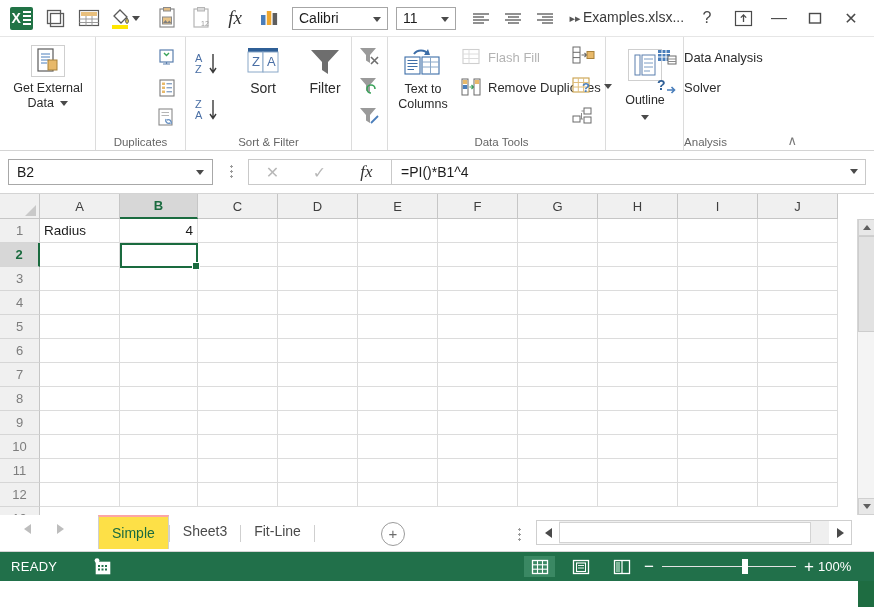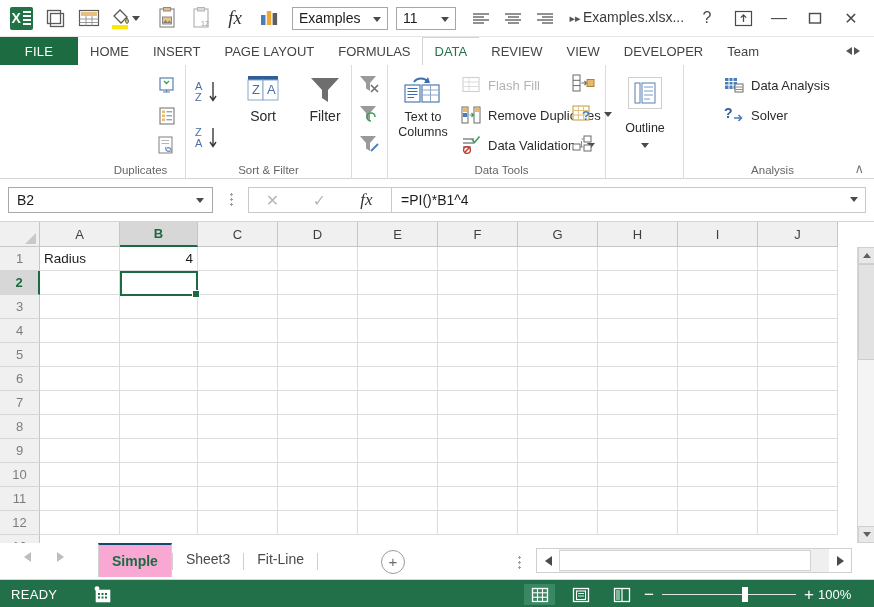--- a/index.html
+++ b/index.html
@@ -111,22 +111,22 @@
   .tri-up{width:0;height:0;border-left:4px solid transparent;border-right:4px solid transparent;border-bottom:5px solid #606060;}
   .tri-dn{width:0;height:0;border-left:4px solid transparent;border-right:4px solid transparent;border-top:5px solid #606060;}
 
   
   .sheetbar{position:relative;height:36px;background:#fff;border-bottom:1px solid #d4d4d4;}
   .navarrows{position:absolute;left:24px;top:9px;display:flex;gap:26px;align-items:center;}
   .tri-l2{width:0;height:0;border-top:5px solid transparent;border-bottom:5px solid transparent;border-right:7px solid #bdbdbd;}
   .tri-r2{width:0;height:0;border-top:5px solid transparent;border-bottom:5px solid transparent;border-left:7px solid #bdbdbd;}
   .stabs{position:absolute;left:98px;top:0;display:flex;align-items:flex-start;height:36px;}
   .stab{height:31px;display:flex;align-items:center;padding:0 13px;font-size:14px;color:#4a4a4a;box-sizing:border-box;}
-  .stab.active{background:#f9a8d4;border:1px solid #d0d0d0;border-top:2px solid #0c4a6e;border-bottom:none;
-                color:#1a6b3f;font-weight:bold;height:34px;}
+  .stab.active{background:#fde047;border:1px solid #d0d0d0;border-top:2px solid #fca5a5;border-bottom:none;
+                color:#1a6b3f;font-weight:normal;height:34px;}
   .sdiv{width:1px;height:17px;background:#cfcfcf;align-self:center;}
   .plus{position:absolute;left:381px;top:7px;width:22px;height:22px;border:1px solid #9b9b9b;border-radius:50%;
         display:flex;align-items:center;justify-content:center;color:#6b6b6b;font-size:15px;line-height:0;}
   .hgrip{position:absolute;left:518px;top:12px;width:3px;height:14px;
          background:radial-gradient(circle,#9a9a9a 1px,transparent 1.2px) 0 0/3px 5px;}
   .hscroll{position:absolute;left:536px;top:5px;right:22px;height:25px;border:1px solid #cfcfcf;background:#fff;box-sizing:border-box;display:flex;}
   .hsb-btn{width:22px;height:23px;background:#fff;display:flex;align-items:center;justify-content:center;}
   .htrack{flex:1;position:relative;background:#efefef;}
   .hthumb{position:absolute;left:0;top:1px;bottom:1px;width:252px;background:#fff;border:1px solid #d3d3d3;box-sizing:border-box;}
 
@@ -219,21 +219,21 @@
 
       <div class="qbtn">
         <svg width="22" height="22" viewBox="0 0 22 22">
           <rect x="3" y="8" width="4.5" height="10" fill="#4a7ebb"></rect>
           <rect x="8.8" y="4" width="4.5" height="14" fill="#f0a830"></rect>
           <rect x="14.6" y="6" width="4.5" height="12" fill="#5e5e5e"></rect>
         </svg>
       </div>
 
       <div class="fontbox">
-        <span>Examples</span>
+        <span>Calibri</span>
         <span class="cv"></span>
       </div>
 
       <div class="sizebox">
         <span>11</span>
         <span class="cv"></span>
       </div>
 
       <div class="align-ico" style="margin-left:12px;">
         <svg width="20" height="16" viewBox="0 0 20 16">
@@ -283,42 +283,44 @@
       <div class="wbtn">—</div>
       <div class="wbtn">
         <svg width="14" height="14" viewBox="0 0 14 14">
             <rect x="1.5" y="2.5" width="11" height="9.5" fill="none" stroke="#4a4a4a" stroke-width="1.4"></rect>
           </svg>
       </div>
       <div class="wbtn">✕</div>
     </div>
   </div>
 
-  <div class="tabstrip">
-    <div class="strip-bg"></div>
-    <div class="tabs">
-      <div class="filetab">FILE</div>
-      <div class="tab">HOME</div>
-      <div class="tab">INSERT</div>
-      <div class="tab">PAGE LAYOUT</div>
-      <div class="tab">FORMULAS</div>
-      <div class="tab active">DATA</div>
-      <div class="tab">REVIEW</div>
-      <div class="tab">VIEW</div>
-      <div class="tab">DEVELOPER</div>
-      <div class="tab">Team</div>
-    </div>
-    <div class="tab-arrows">
-      <div class="tri-l"></div>
-      <div class="tri-r"></div>
-    </div>
-  </div>
 
   <div class="ribbon">
 
+    <div class="rgroup" style="left:0;width:96px;">
+      <div class="bigbtn" style="left:0;width:96px;top:8px;">
+        <div class="ico-frame" style="width:34px;height:32px;position:relative;">
+          <svg width="32" height="30" viewBox="0 0 32 30">
+            <rect x="6" y="3" width="15" height="22" fill="#fff" stroke="#5a5a5a" stroke-width="1.2"></rect>
+            <g stroke="#4a7ebb" stroke-width="1">
+                <line x1="9" y1="8" x2="18" y2="8"></line>
+                <line x1="9" y1="11" x2="18" y2="11"></line>
+                <line x1="9" y1="14" x2="18" y2="14"></line>
+                <line x1="9" y1="17" x2="15" y2="17"></line>
+              </g>
+            <rect x="16" y="14" width="9" height="10" fill="#e8b96a" stroke="#a8813b" stroke-width="1"></rect>
+          </svg>
+        </div>
+        <div style="margin-top:4px;">
+          <span>Get External</span><br>
+          <span>Data</span>
+          <span class="cv" style="display:inline-block;vertical-align:middle;margin-left:3px;"></span>
+        </div>
+      </div>
+    </div>
 
     <div class="rgroup" style="left:96px;width:90px;">
 
       <div class="smallitem" style="left:58px;top:10px;">
         <svg width="24" height="22" viewBox="0 0 24 22">
           <rect x="6" y="3" width="13" height="12" fill="#fff" stroke="#5a7fae" stroke-width="1.2"></rect>
           <path d="M9 17 h7 M12.5 15 v2" stroke="#5a7fae" stroke-width="1.2" fill="none"></path>
           <path d="M10 6 l2.5 2.5 l2.5 -2.5" fill="none" stroke="#3aa35a" stroke-width="1.4"></path>
         </svg>
       </div>
@@ -453,34 +455,20 @@
           <rect x="2" y="2" width="6" height="16" fill="#fff" stroke="#6a6a6a" stroke-width="1"></rect>
           <rect x="2.8" y="3" width="4.4" height="4" fill="#e8b96a"></rect>
           <rect x="2.8" y="8" width="4.4" height="4" fill="#4a7ebb"></rect>
           <path d="M9.5 10 h4 M11.5 8 l2 2 l-2 2" stroke="#3aa35a" stroke-width="1.2" fill="none"></path>
           <rect x="14" y="2" width="6" height="16" fill="#fff" stroke="#6a6a6a" stroke-width="1"></rect>
           <rect x="14.8" y="3" width="4.4" height="4" fill="#e8b96a"></rect>
         </svg>
         <span>Remove Duplicates</span>
       </div>
 
-      <div class="smallitem" style="left:72px;top:70px;">
-        <svg width="22" height="20" viewBox="0 0 22 20">
-          <g stroke="#6a6a6a" stroke-width="1.2">
-              <line x1="3" y1="4" x2="14" y2="4"></line>
-              <line x1="3" y1="8" x2="14" y2="8"></line>
-              <line x1="3" y1="12" x2="11" y2="12"></line>
-            </g>
-          <path d="M12 4.5 l2.5 3 l5 -6" fill="none" stroke="#3aa35a" stroke-width="1.7"></path>
-          <circle cx="7" cy="15" r="3.4" fill="none" stroke="#c0392b" stroke-width="1.4"></circle>
-          <line x1="4.6" y1="17.4" x2="9.4" y2="12.6" stroke="#c0392b" stroke-width="1.4"></line>
-        </svg>
-        <span>Data Validation</span>
-        <span class="cv" style="margin-left:6px;"></span>
-      </div>
 
       <div class="smallitem" style="left:182px;top:8px;">
         <svg width="26" height="22" viewBox="0 0 26 22">
           <rect x="3" y="2" width="7" height="16" fill="#fff" stroke="#6a6a6a" stroke-width="1"></rect>
           <line x1="3" y1="7.3" x2="10" y2="7.3" stroke="#6a6a6a" stroke-width="1"></line>
           <line x1="3" y1="12.6" x2="10" y2="12.6" stroke="#6a6a6a" stroke-width="1"></line>
           <path d="M11.5 10 h5 M14.5 8 l2 2 l-2 2" stroke="#6a6a6a" stroke-width="1.1" fill="none"></path>
           <rect x="17" y="6.5" width="7" height="7" fill="#e8b96a" stroke="#a8813b" stroke-width="1"></rect>
         </svg>
       </div>
@@ -521,21 +509,21 @@
                 <line x1="15" y1="17" x2="24" y2="17"></line>
                 <line x1="15" y1="21" x2="21" y2="21"></line>
               </g>
           </svg>
         </div>
         <div style="margin-top:12px;">Outline</div>
         <div style="margin-top:1px;"><span class="cv" style="display:inline-block;"></span></div>
       </div>
     </div>
 
-    <div class="rgroup" style="left:715px;width:155px;border-right:none;">
+    <div class="rgroup" style="left:648px;width:155px;border-right:none;">
       <div class="smallitem" style="left:8px;top:10px;">
         <svg width="22" height="20" viewBox="0 0 22 20">
           <rect x="2" y="3" width="12" height="11" fill="#4a7ebb"></rect>
           <g stroke="#fff" stroke-width="1">
               <line x1="2" y1="6.5" x2="14" y2="6.5"></line>
               <line x1="2" y1="10" x2="14" y2="10"></line>
               <line x1="6" y1="3" x2="6" y2="14"></line>
               <line x1="10" y1="3" x2="10" y2="14"></line>
             </g>
           <rect x="12" y="9" width="8" height="8" fill="#fff" stroke="#6a6a6a" stroke-width="1"></rect>

